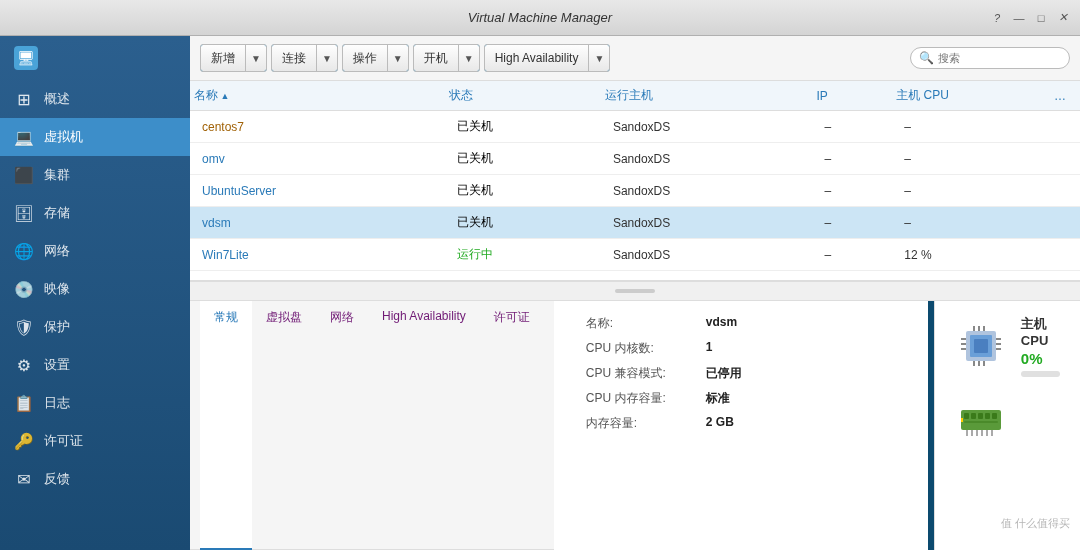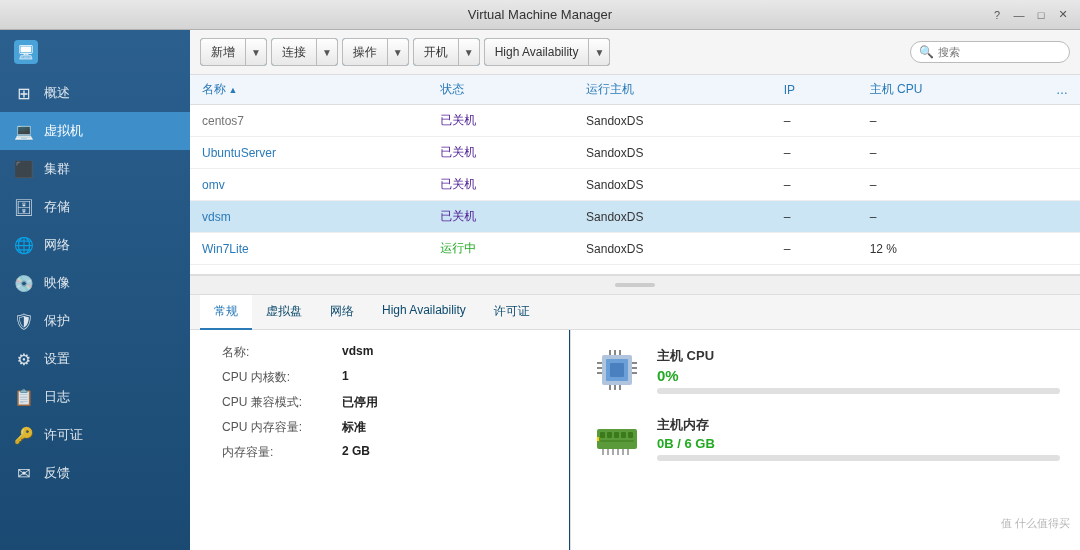--- a/index.html
+++ b/index.html
@@ -1,27 +1,28 @@
 <!DOCTYPE html>
 <html><head>
   <meta charset="utf-8">
   <style>
     * { box-sizing: border-box; margin: 0; padding: 0; }
     body { font-family: "Microsoft YaHei", "PingFang SC", Arial, sans-serif; font-size: 13px; background: #f0f0f0; width: 1080px; height: 550px; overflow: hidden; display: flex; flex-direction: column; }
 
     
     .titlebar {
       background: linear-gradient(to bottom, #e8e8e8, #d4d4d4);
-      height: 30px;
+      height: 36px;
       display: flex;
       align-items: center;
       justify-content: center;
       border-bottom: 1px solid #b0b0b0;
       position: relative;
       flex-shrink: 0;
+      font-style: italic;
     }
     .titlebar-title { font-size: 13px; color: #333; font-weight: normal; }
     .titlebar-controls {
       position: absolute;
       right: 8px;
       display: flex;
       gap: 4px;
       align-items: center;
     }
     .titlebar-btn {
@@ -158,21 +159,21 @@
       overflow-y: auto;
       background: white;
       border-bottom: 1px solid #ddd;
     }
     table {
       width: 100%;
       border-collapse: collapse;
     }
     thead th {
       background: #f0f6fb;
-      padding: 6px 12px;
+      padding: 6px 4px;
       text-align: left;
       color: #2a7ab8;
       font-weight: normal;
       font-size: 12px;
       border-bottom: 1px solid #ddd;
       position: sticky;
       top: 0;
       z-index: 1;
     }
     thead th.sortable::after {
@@ -182,41 +183,41 @@
     tbody tr {
       border-bottom: 1px solid #eee;
     }
     tbody tr.selected { background: #cce5f5; }
     tbody td {
       padding: 7px 12px;
       font-size: 12px;
       color: #333;
     }
     td.running { color: #22aa22; font-weight: normal; }
-    td.stopped { color: #4c1d95; }
+    td.stopped { color: #000000; }
 
     
     .detail-panel {
       flex: 1;
       display: flex;
-      flex-direction: column;
+      flex-direction: row;
       background: white;
       overflow: hidden;
     }
     .detail-tabs {
       display: flex;
       border-bottom: 1px solid #ddd;
       background: #f5f5f5;
       padding: 0 10px;
       flex-shrink: 0;
     }
     .detail-tab {
       padding: 8px 14px;
       font-size: 12px;
-      color: #0c4a6e;
+      color: #701a75;
       cursor: pointer;
       border-bottom: 2px solid transparent;
       margin-bottom: -1px;
     }
     .detail-tab.active {
       color: #2a7ab8;
       border-bottom: 2px solid #2a7ab8;
       background: white;
     }
 
@@ -224,21 +225,21 @@
       display: flex;
       flex: 1;
       overflow: hidden;
     }
 
     
     .info-section {
       flex: 0 0 380px;
       padding: 14px 32px;
       overflow-y: auto;
-      border-right: 1px solid #0c4a6e;
+      border-right: 6px solid #0c4a6e;
     }
     .info-row {
       display: flex;
       align-items: flex-start;
       margin-bottom: 8px;
       font-size: 12px;
     }
     .info-label {
       color: #555;
       width: 120px;
@@ -411,37 +412,37 @@
             <th class="sortable">名称</th>
             <th>状态</th>
             <th>运行主机</th>
             <th>IP</th>
             <th>主机 CPU</th>
             <th style="width:30px;">…</th>
           </tr>
         </thead>
         <tbody id="vm-tbody">
         <tr>
-      <td style="color:#737373;">centos7</td>
+      <td style="color:#a16207;">centos7</td>
+      <td class="stopped">已关机</td>
+      <td>SandoxDS</td>
+      <td>–</td>
+      <td>–</td>
+      <td></td>
+    </tr>
+            <tr>
+      <td style="color:#2a7ab8;">omv</td>
       <td class="stopped">已关机</td>
       <td>SandoxDS</td>
       <td>–</td>
       <td>–</td>
       <td></td>
     </tr>
             <tr>
       <td style="color:#2a7ab8;">UbuntuServer</td>
-      <td class="stopped">已关机</td>
-      <td>SandoxDS</td>
-      <td>–</td>
-      <td>–</td>
-      <td></td>
-    </tr>
-            <tr>
-      <td style="color:#2a7ab8;">omv</td>
       <td class="stopped">已关机</td>
       <td>SandoxDS</td>
       <td>–</td>
       <td>–</td>
       <td></td>
     </tr>
             <tr class="selected">
       <td style="color:#2a7ab8;">vdsm</td>
       <td class="stopped">已关机</td>
       <td>SandoxDS</td>
@@ -553,33 +554,20 @@
                 <rect x="15" y="36" width="2" height="6" fill="#aaa"></rect>
                 <rect x="20" y="36" width="2" height="6" fill="#aaa"></rect>
                 <rect x="25" y="36" width="2" height="6" fill="#aaa"></rect>
                 <rect x="30" y="36" width="2" height="6" fill="#aaa"></rect>
                 <rect x="35" y="36" width="2" height="6" fill="#aaa"></rect>
 
                 <rect x="8" y="27" width="34" height="2" fill="#4a8a2a" rx="1"></rect>
                 <rect x="5" y="24" width="2" height="4" fill="#ffcc00"></rect>
               </svg>
             </div>
-            <div class="stat-details">
-              <div class="stat-title">主机内存</div>
-              <div class="stat-value">
-                <span style="color:#22aa22;font-size:13px;font-weight:bold;">
-                  <span>0B</span>
-                  <span> / </span>
-                  <span>6 GB</span>
-                </span>
-              </div>
-              <div class="stat-bar-bg">
-                <div class="stat-bar-fill" style="width:0%;"></div>
-              </div>
-            </div>
           </div>
         </div>
       </div>
     </div>
 
   </div>
 </div>
 
 <div class="watermark">值 什么值得买</div>
 

